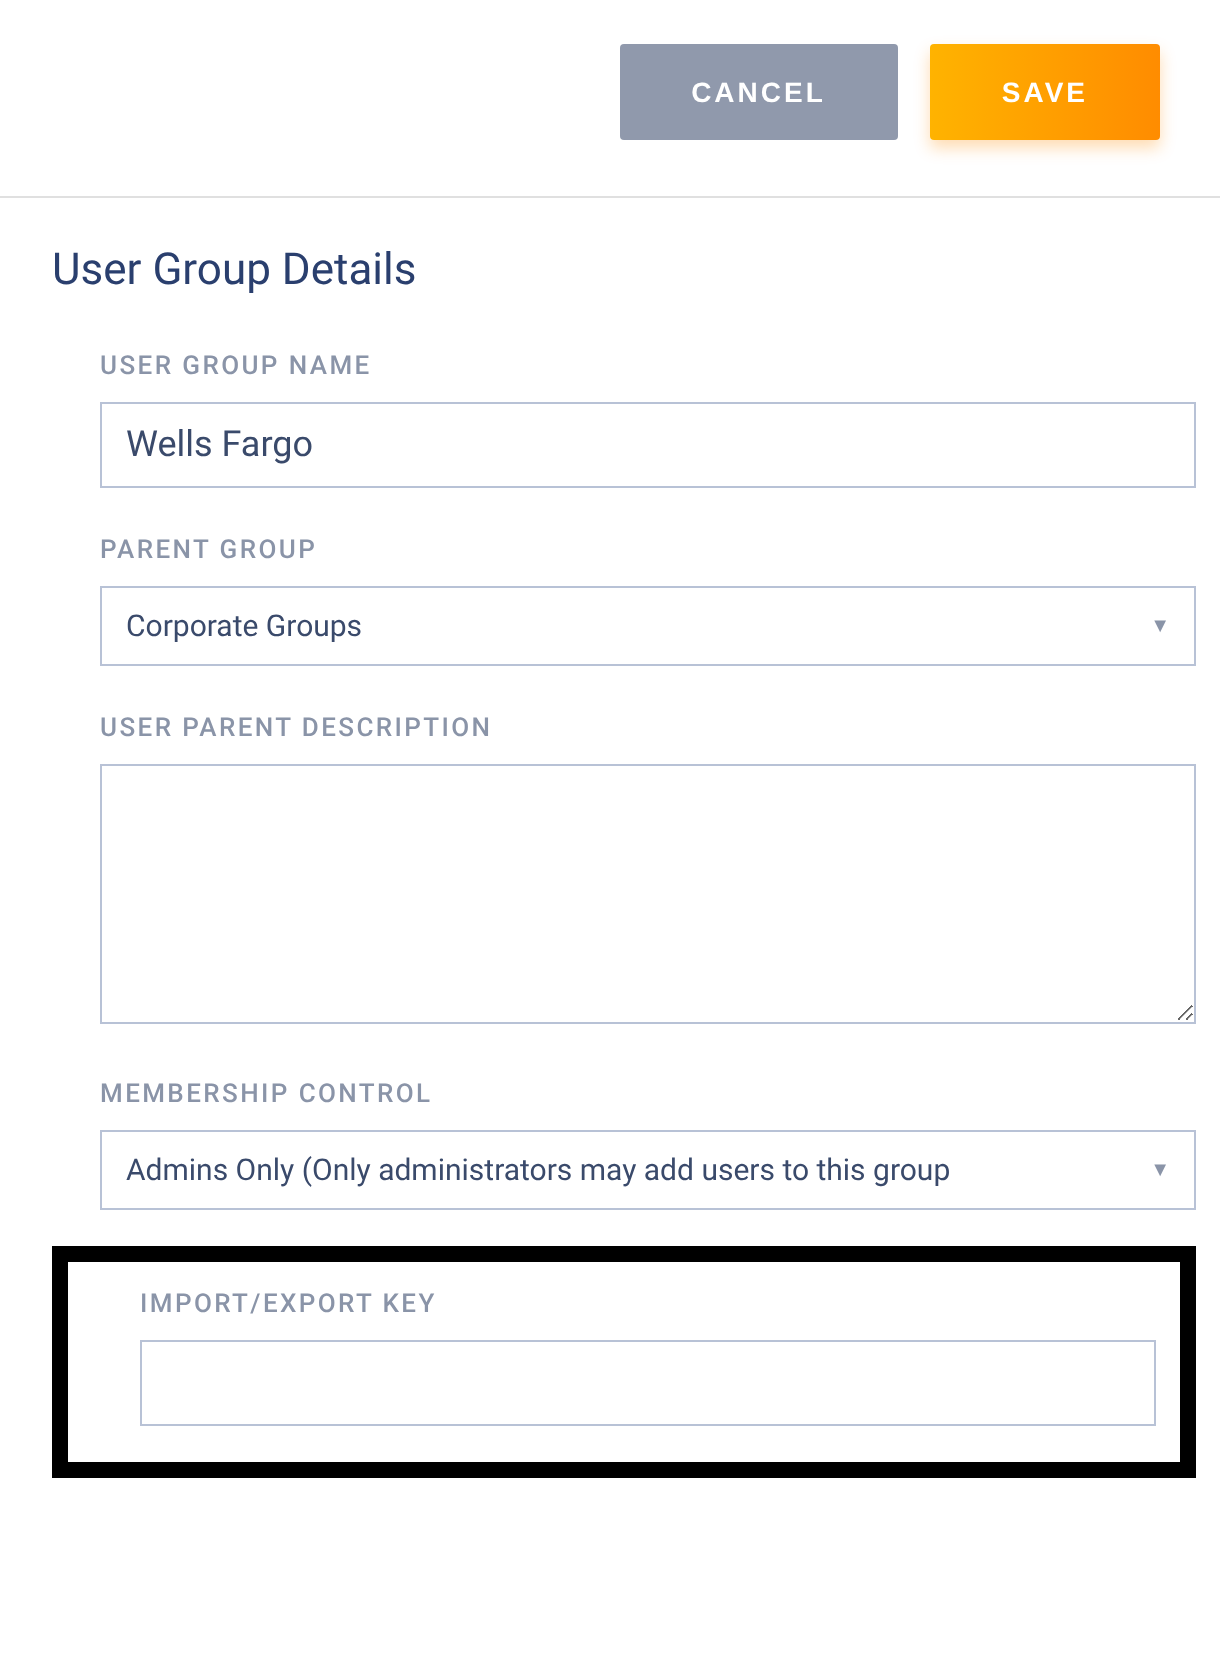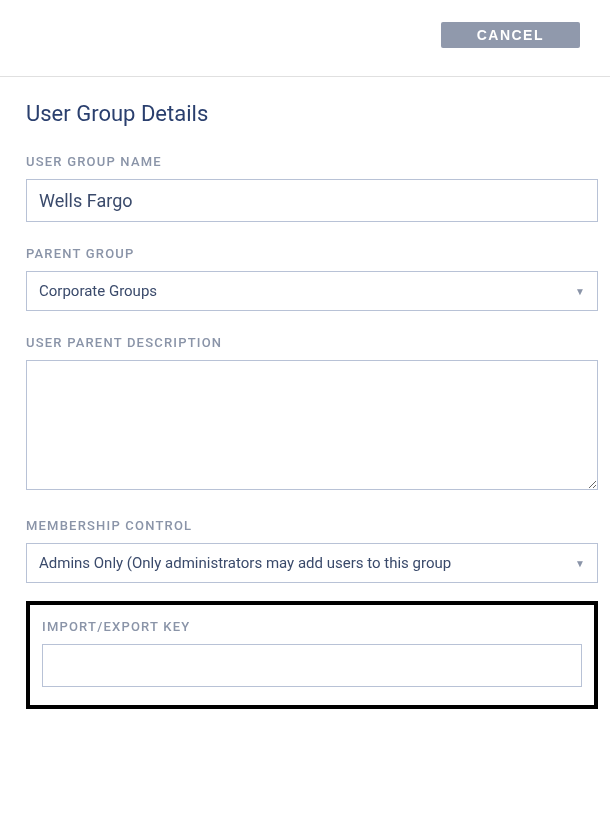--- a/index.html
+++ b/index.html
@@ -14,21 +14,21 @@
       height: 837px;
       position: relative;
     }
     .button-bar {
       display: flex;
       justify-content: flex-end;
       gap: 16px;
       padding: 22px 30px 28px 30px;
     }
     .btn {
-      padding: 5px 36px;
+      padding: 16px 36px;
       border: none;
       font-size: 14px;
       font-weight: 600;
       letter-spacing: 1.5px;
       cursor: pointer;
       border-radius: 2px;
     }
     .btn-cancel {
       background: #9099ac;
       color: #ffffff;
@@ -47,20 +47,21 @@
       padding: 24px 12px 0 26px;
     }
     .form-title {
       color: #2a3f6e;
       font-size: 22px;
       font-weight: 400;
       margin-bottom: 28px;
     }
     .form-group {
       margin-bottom: 24px;
+      margin-left: 24px;
     }
     .form-label {
       display: block;
       color: #8a94a8;
       font-size: 13px;
       font-weight: 500;
       letter-spacing: 1.2px;
       margin-bottom: 10px;
     }
     .form-input {
@@ -96,39 +97,40 @@
       min-height: 130px;
       padding: 10px 12px;
       border: 1px solid #b8c2d6;
       font-size: 15px;
       color: #3a4a6b;
       background: #ffffff;
       font-family: inherit;
       resize: both;
     }
     .highlight-box {
-      border: 4px solid #000000;
+      border: 8px solid #000000;
       padding: 14px 12px 18px 12px;
       margin-top: -6px;
     }
     .highlight-box .form-group {
       margin-bottom: 0;
     }
     .select-text {
       white-space: nowrap;
       overflow: hidden;
       text-overflow: clip;
       flex: 1;
     }
   </style>
 </head>
 <body>
 
 <div class="button-bar">
   <button class="btn btn-cancel">CANCEL</button>
+  <button class="btn btn-save">SAVE</button>
 </div>
 
 <hr class="divider">
 
 <div class="form-container">
   <h2 class="form-title">User Group Details</h2>
 
   <div class="form-group">
     <label class="form-label">USER GROUP NAME</label>
     <input type="text" class="form-input" value="Wells Fargo" style="">

